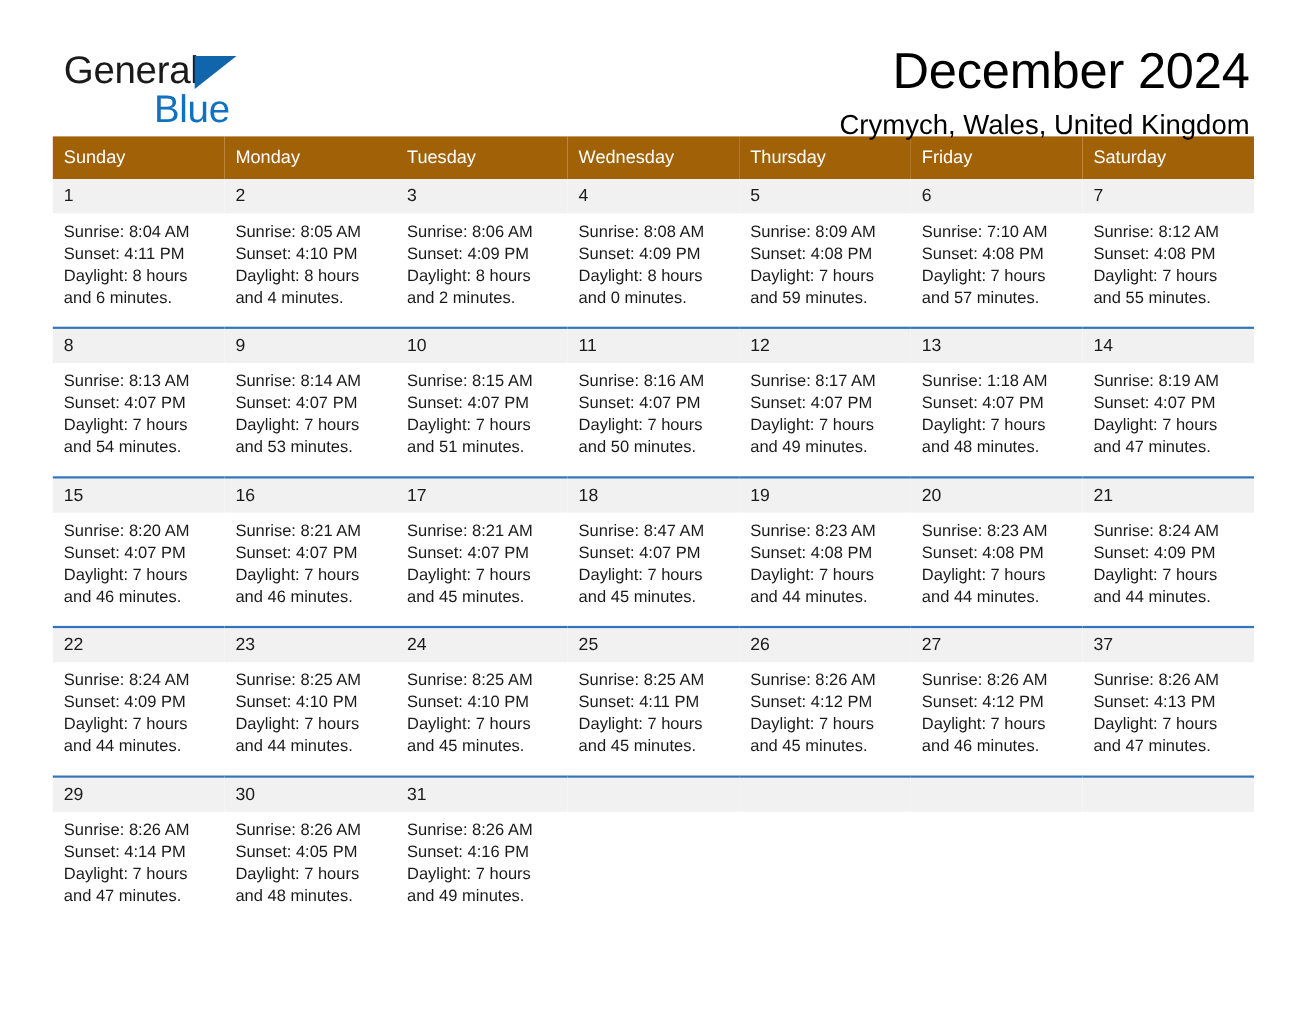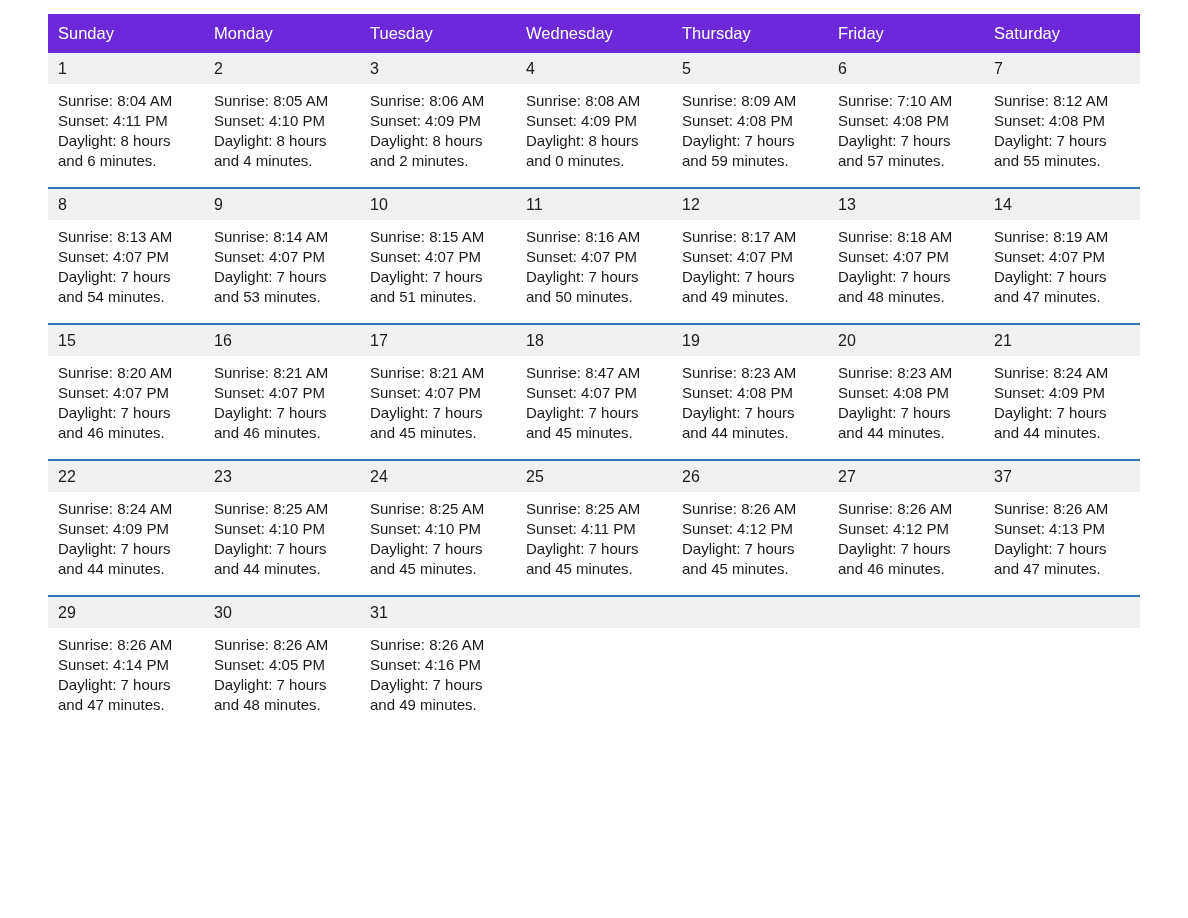--- a/index.html
+++ b/index.html
@@ -85,21 +85,21 @@
   
   .calendar {
     width: 1092px;
     border-collapse: collapse;
     table-layout: fixed;
     margin-top: 14px;
   }
   .calendar col { width: 156px; }
 
   .cal-head th {
-    background: #6d28d9;
+    background: #a16207;
     color: #ffffff;
     font-size: 16.5px;
     font-weight: normal;
     text-align: left;
     padding: 9px 0 9px 10px;
     height: 21px;
     vertical-align: middle;
   }
 
   .week-row td {
@@ -127,20 +127,32 @@
     color: #1a1a1a;
   }
   .details div { white-space: nowrap; }
   .cell-empty .details { min-height: 80px; }
 </style>
 </head>
 <body>
 
 <div class="page">
 
+  <div class="topbar">
+
+    <div class="logo">
+      <span class="logo-general">General</span><span class="logo-tri"></span>
+      <span class="logo-blue">Blue</span>
+    </div>
+
+    <div class="title-block">
+      <h1 class="month-title">December 2024</h1>
+      <h2 class="location">Crymych, Wales, United Kingdom</h2>
+    </div>
+  </div>
 
   <table class="calendar">
     <colgroup>
       <col>
         <col>
         <col>
         <col>
         <col>
         <col>
         <col>
@@ -266,21 +278,21 @@
             <div class="details">
               <div>Sunrise: 8:17 AM</div>
               <div>Sunset: 4:07 PM</div>
               <div>Daylight: 7 hours</div>
               <div>and 49 minutes.</div>
             </div>
           </td>
         <td>
             <div class="daynum">13</div>
             <div class="details">
-              <div>Sunrise: 8:18 AM</div>
+              <div>Sunrise: 1:18 AM</div>
               <div>Sunset: 4:07 PM</div>
               <div>Daylight: 7 hours</div>
               <div>and 48 minutes.</div>
             </div>
           </td>
         <td>
             <div class="daynum">14</div>
             <div class="details">
               <div>Sunrise: 8:19 AM</div>
               <div>Sunset: 4:07 PM</div>

